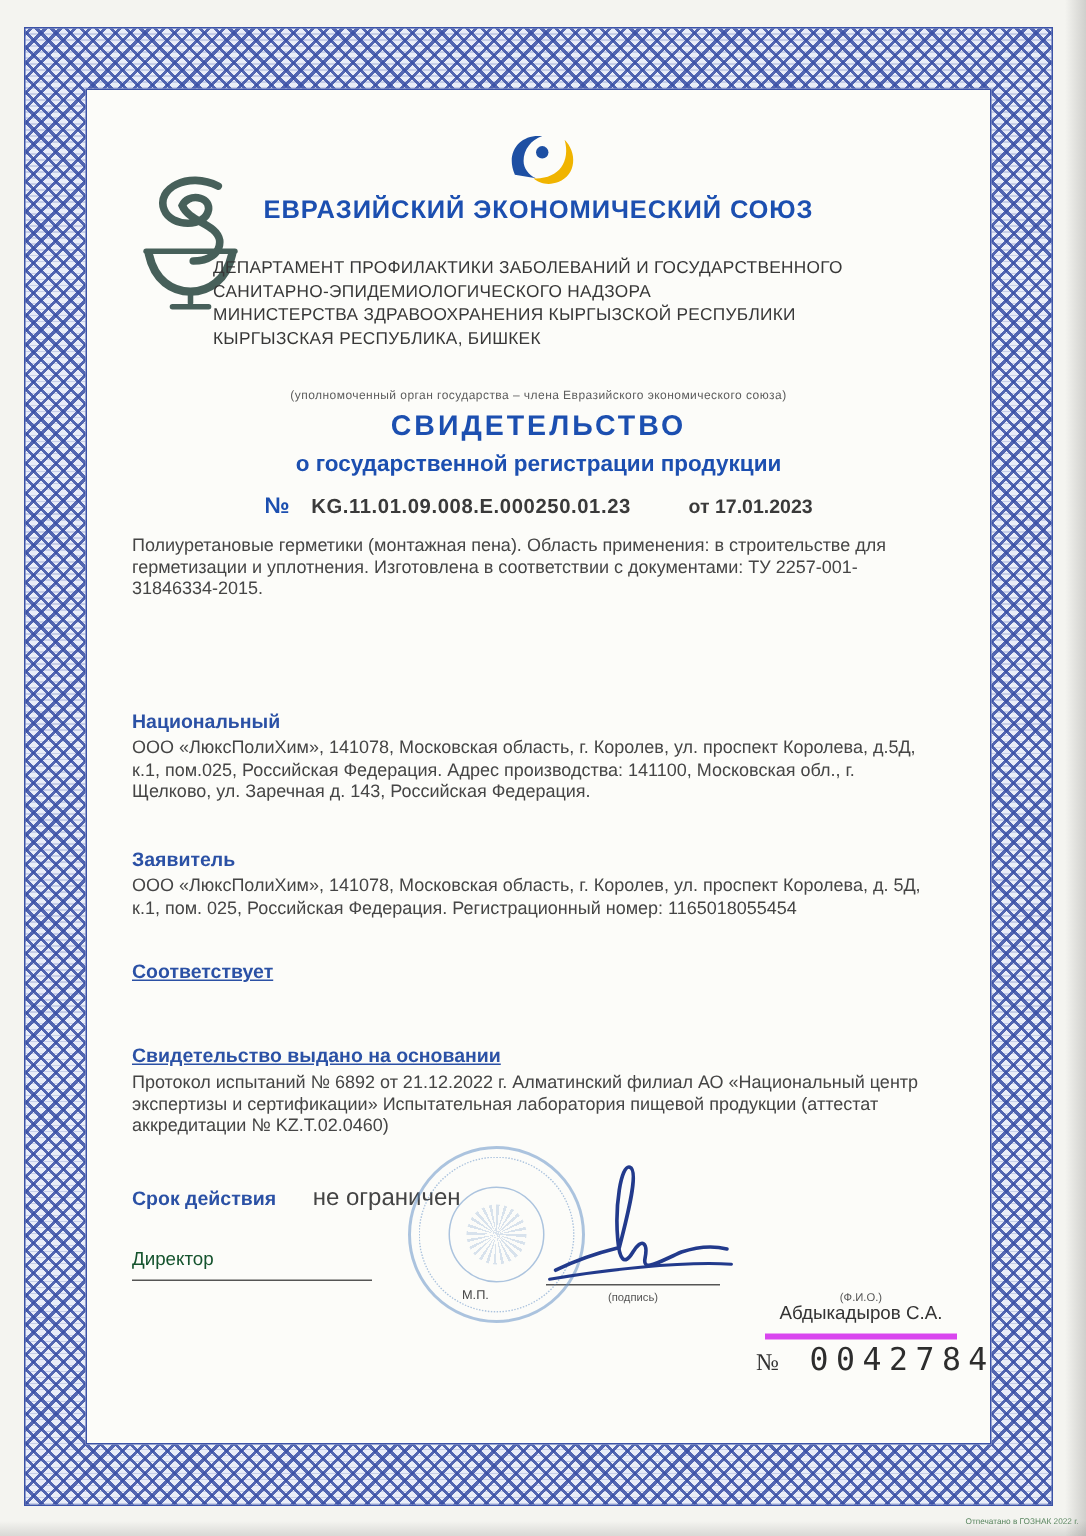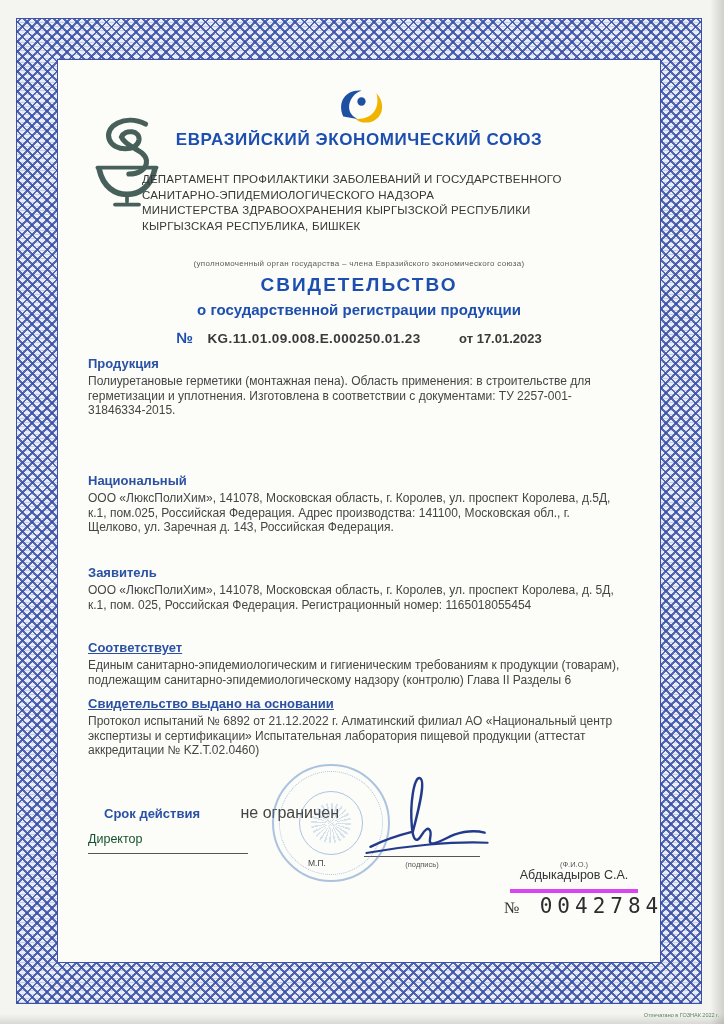--- a/index.html
+++ b/index.html
@@ -47,21 +47,21 @@
   .no-value{font-size:13.5px;color:#3a3a3a;margin-left:10px;letter-spacing:.4px;}
   .no-date{font-size:13px;color:#3a3a3a;margin-left:34px;}
 
   
   .sec{position:absolute;left:30px;right:36px;}
   .sec-heading{font-size:13px;font-weight:bold;color:#2b51a5;margin-bottom:3px;}
   .sec-heading.u{text-decoration:underline;}
   .sec-text{font-size:12px;line-height:14.5px;color:#454545;}
   .sec0{top:296px;} .sec1{top:413px;} .sec2{top:505px;} .sec3{top:580px;} .sec4{top:636px;}
   .validity{position:absolute;left:30px;top:730px;}
-  .validity .sec-heading{display:inline-block;margin:16px;}
+  .validity .sec-heading{display:inline-block;margin:0;}
   .validity-value{font-size:16px;color:#444;margin-left:20px;}
 
   
   .sig-director{position:absolute;left:30px;top:772px;width:160px;
     font-size:12.5px;color:#14532d;padding-bottom:7px;border-bottom:1px solid #555;}
   .sig-notes{position:absolute;left:30px;top:800px;width:220px;
     font-size:7.5px;line-height:15px;color:#555;}
   .mp-label{position:absolute;left:250px;top:798px;font-size:8.5px;color:#444;}
   .sig-line{position:absolute;left:306px;top:770px;width:116px;height:26px;border-bottom:1px solid #555;}
   .sig-note{position:absolute;left:306px;top:800px;width:116px;text-align:center;
@@ -124,37 +124,35 @@
       <div class="doc-title">СВИДЕТЕЛЬСТВО</div>
       <div class="doc-subtitle">о государственной регистрации продукции</div>
 
       <div class="number-line">
         <span class="no-sign">№</span>
         <span class="no-value">KG.11.01.09.008.E.000250.01.23</span>
         <span class="no-date">от 17.01.2023</span>
       </div>
 
       <div class="sec sec0">
-        <div class="sec-heading">Продукция</div>
         <div class="sec-text">Полиуретановые герметики (монтажная пена). Область применения: в строительстве для герметизации и уплотнения. Изготовлена в соответствии с документами: ТУ 2257-001-31846334-2015.</div>
       </div>
 
       <div class="sec sec1">
         <div class="sec-heading">Национальный</div>
         <div class="sec-text">ООО «ЛюксПолиХим», 141078, Московская область, г. Королев, ул. проспект Королева, д.5Д, к.1, пом.025, Российская Федерация. Адрес производства: 141100, Московская обл., г. Щелково, ул. Заречная д. 143, Российская Федерация.</div>
       </div>
 
       <div class="sec sec2">
         <div class="sec-heading">Заявитель</div>
         <div class="sec-text">ООО «ЛюксПолиХим», 141078, Московская область, г. Королев, ул. проспект Королева, д. 5Д, к.1, пом. 025, Российская Федерация. Регистрационный номер: 1165018055454</div>
       </div>
 
       <div class="sec sec3">
         <div class="sec-heading u">Соответствует</div>
-        <div class="sec-text">Единым санитарно-эпидемиологическим и гигиеническим требованиям к продукции (товарам), подлежащим санитарно-эпидемиологическому надзору (контролю) Глава II Разделы 6</div>
       </div>
 
       <div class="sec sec4">
         <div class="sec-heading u">Свидетельство выдано на основании</div>
         <div class="sec-text">Протокол испытаний № 6892 от 21.12.2022 г. Алматинский филиал АО «Национальный центр экспертизы и сертификации» Испытательная лаборатория пищевой продукции (аттестат аккредитации № KZ.T.02.0460)</div>
       </div>
 
       <div class="validity">
         <span class="sec-heading">Срок действия</span>
         <span class="validity-value">не ограничен</span>

